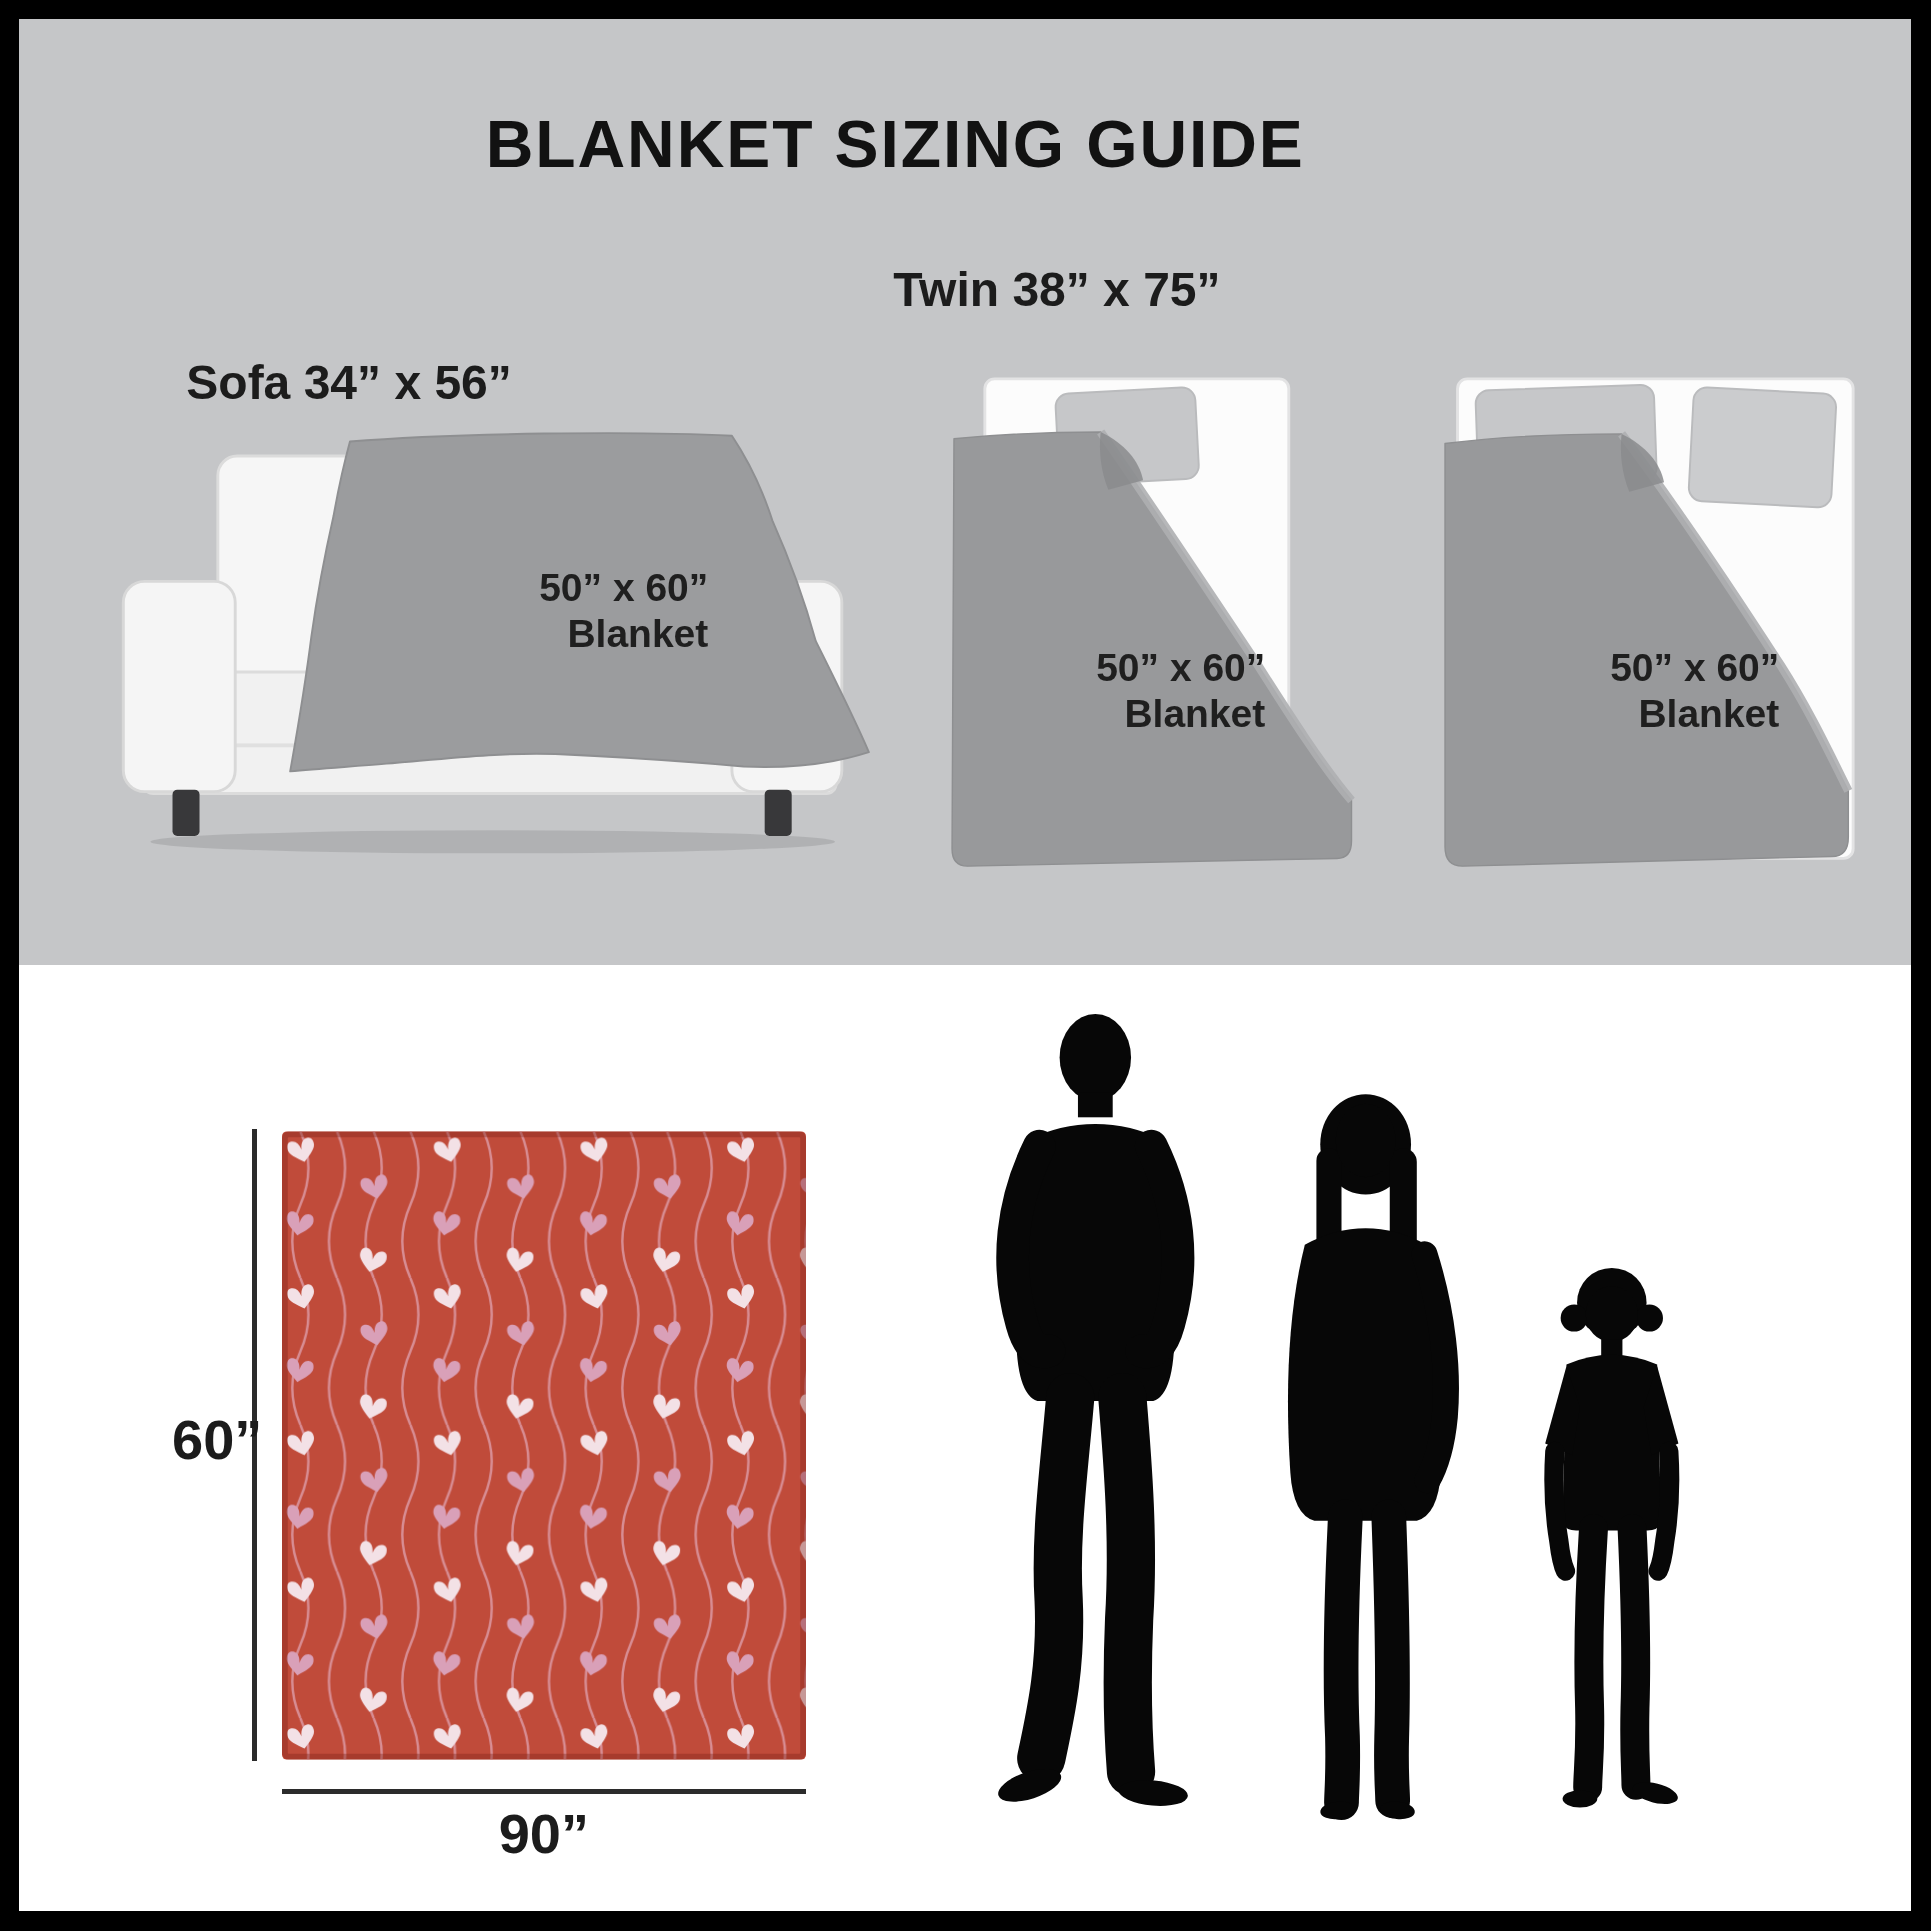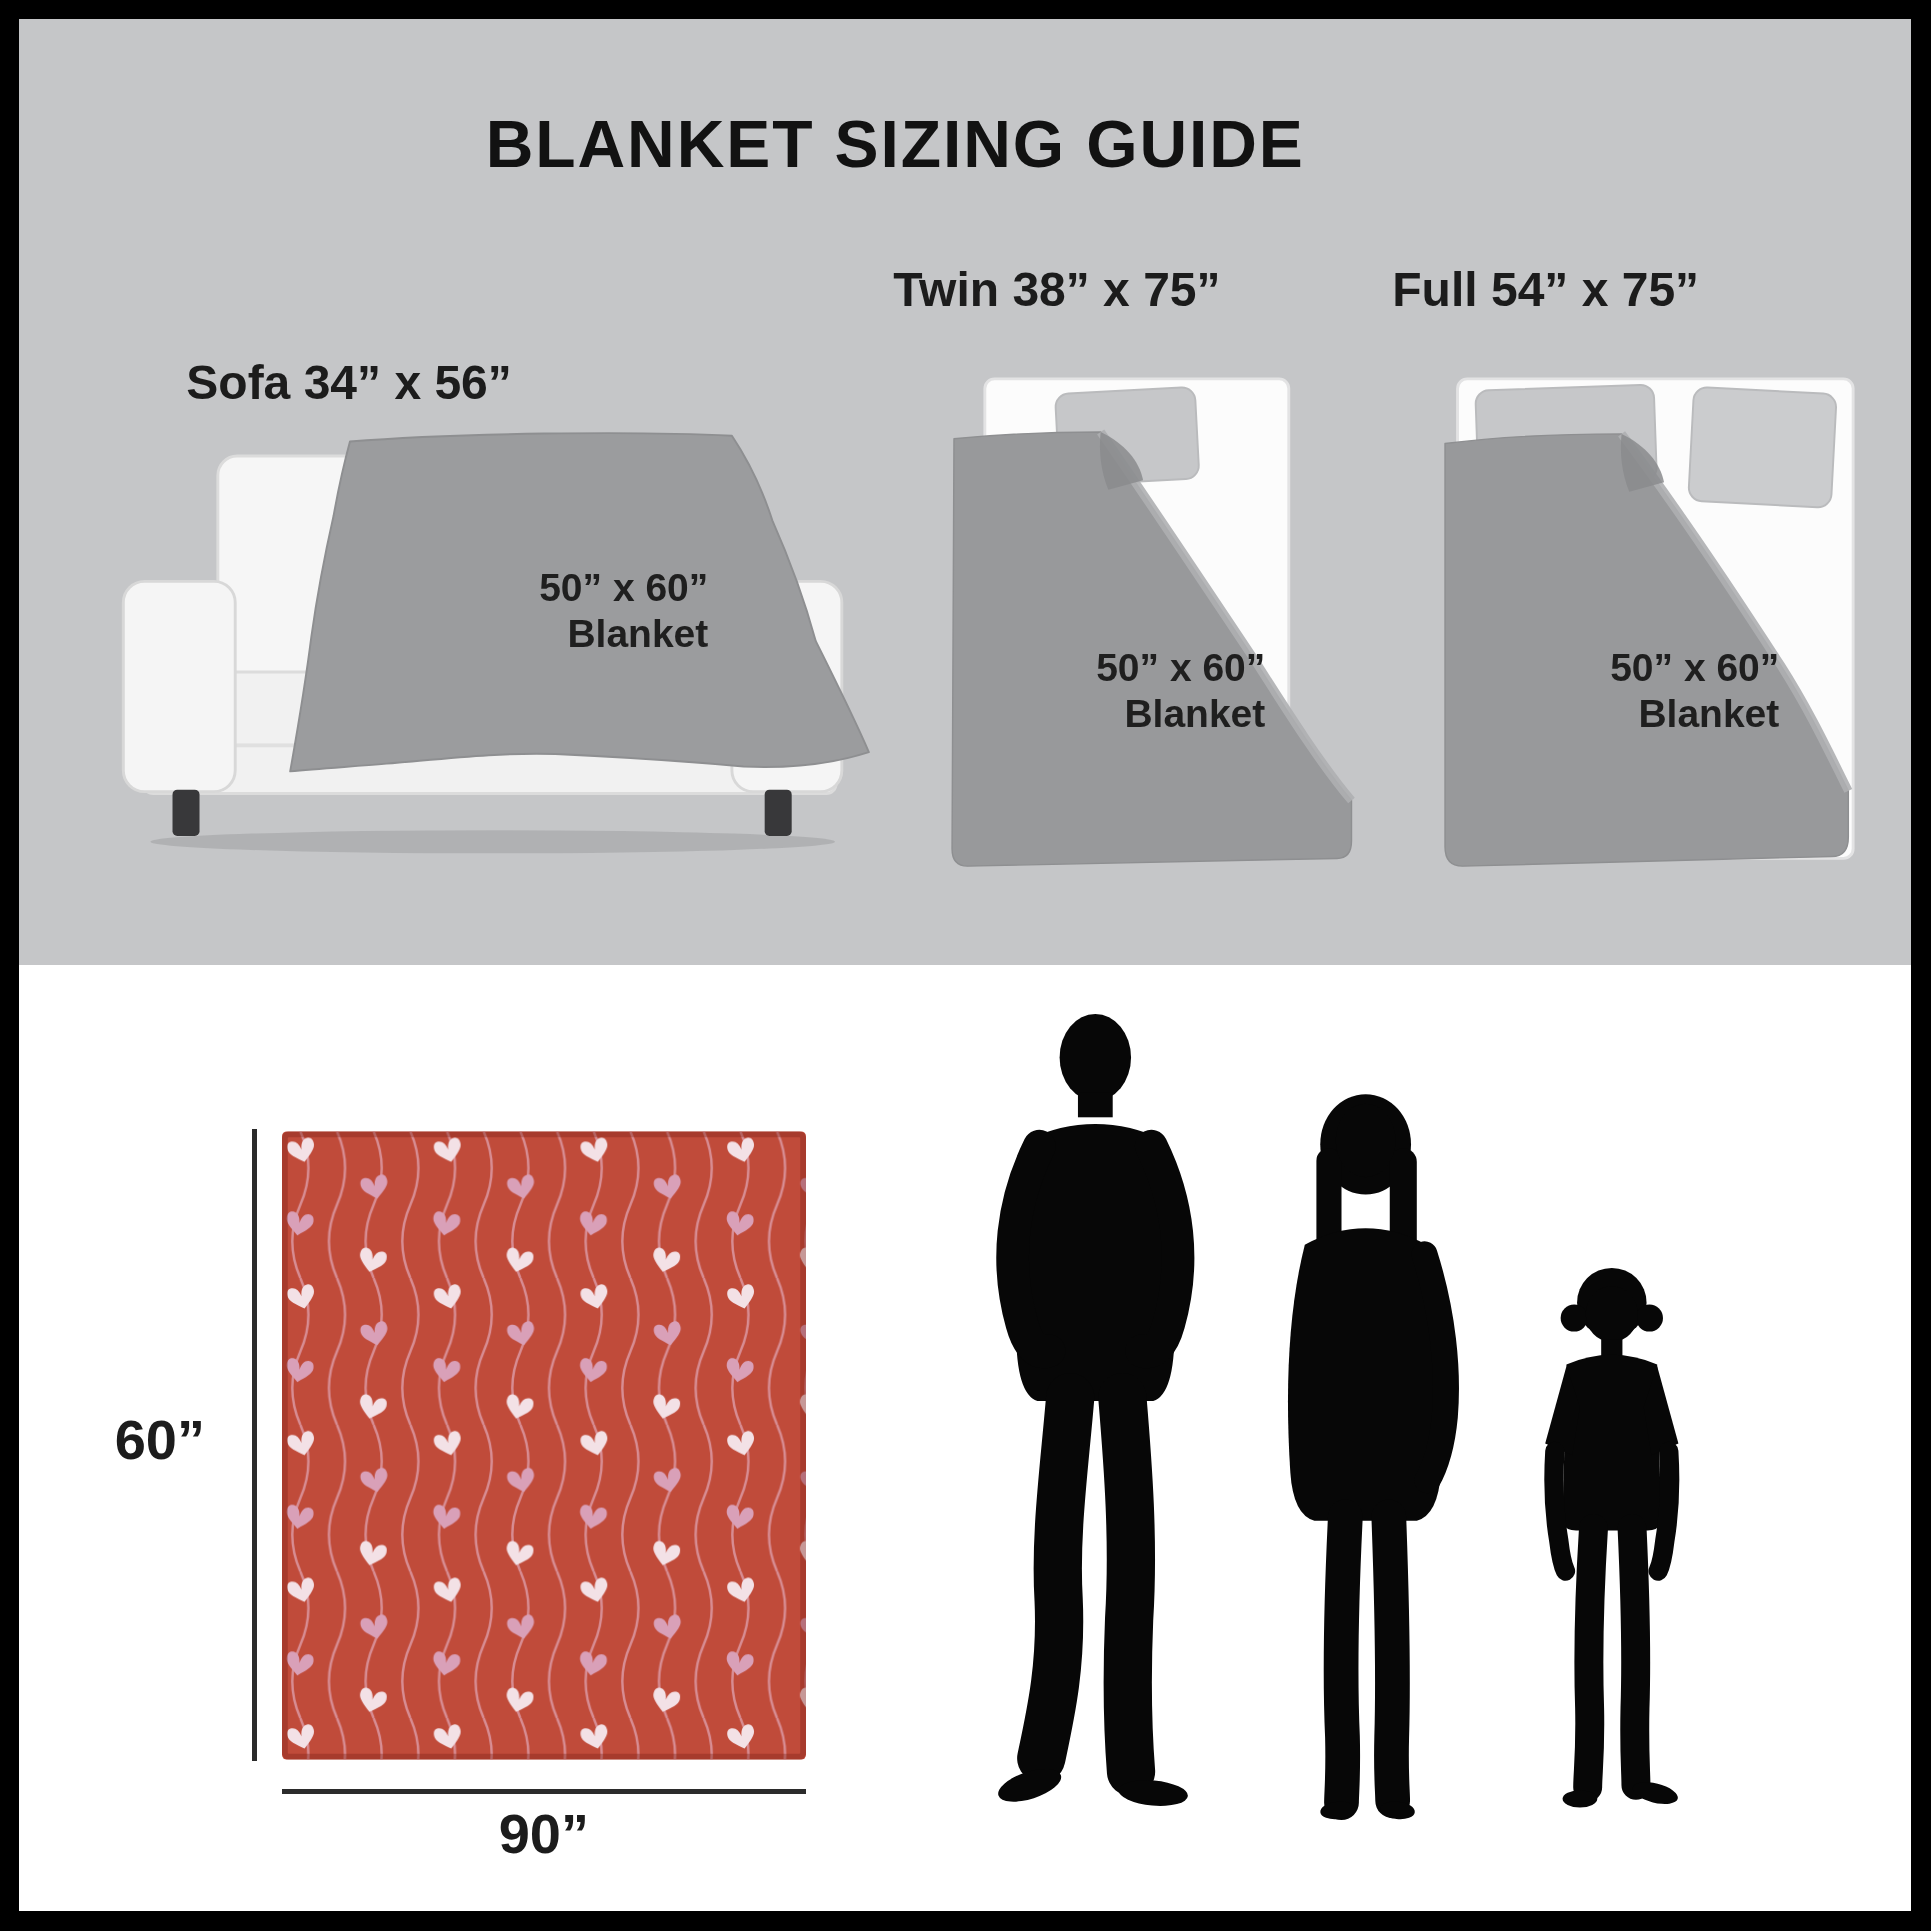--- a/index.html
+++ b/index.html
@@ -26,36 +26,35 @@
   .illus{position:absolute;}
   .sofa-svg{left:97px;top:410px;}
   .twin-svg{left:927px;top:357px;}
   .full-svg{left:1419px;top:357px;}
   .redblanket-svg{left:263px;top:1112px;}
   .people-svg{left:946px;top:994px;}
 
   .dim-line-v{position:absolute;left:233px;top:1110px;width:4.8px;height:632px;background:#2b2b2b;}
   .dim-line-h{position:absolute;left:263px;top:1770px;width:524px;height:4.8px;background:#2b2b2b;}
   .dim-label{position:absolute;width:193px;text-align:center;font-size:56px;font-weight:700;color:#1c1c1c;}
-  .dim-h-label{left:44px;top:1388px;}
+  .dim-h-label{left:50px;top:1388px;text-align:right;}
   .dim-w-label{left:428px;top:1782px;}
 </style>
 </head>
 <body>
 
 <div class="stage">
   <div class="canvas">
 
     <div class="panel-top">
 
       <div class="title">BLANKET SIZING GUIDE</div>
 
       <div class="item-label label-sofa">Sofa 34” x 56”</div>
       <div class="item-label label-twin">Twin 38” x 75”</div>
-      <div class="item-label label-full">Full 54” x 75”</div>
 
       <svg class="illus sofa-svg" width="792" height="434" viewBox="0 0 820 450">
         <ellipse cx="390" cy="428" rx="355" ry="12" fill="rgba(0,0,0,0.10)"></ellipse>
 
         <rect x="105" y="28" width="255" height="235" rx="20" fill="#f6f6f6" stroke="#dcdcdc" stroke-width="3"></rect>
         <rect x="362" y="28" width="250" height="235" rx="20" fill="#f3f3f3" stroke="#dcdcdc" stroke-width="3"></rect>
 
         <rect x="28" y="252" width="718" height="126" rx="10" fill="#f1f1f1" stroke="#dcdcdc" stroke-width="3"></rect>
         <rect x="30" y="326" width="714" height="4" fill="#e0e0e0"></rect>
 

